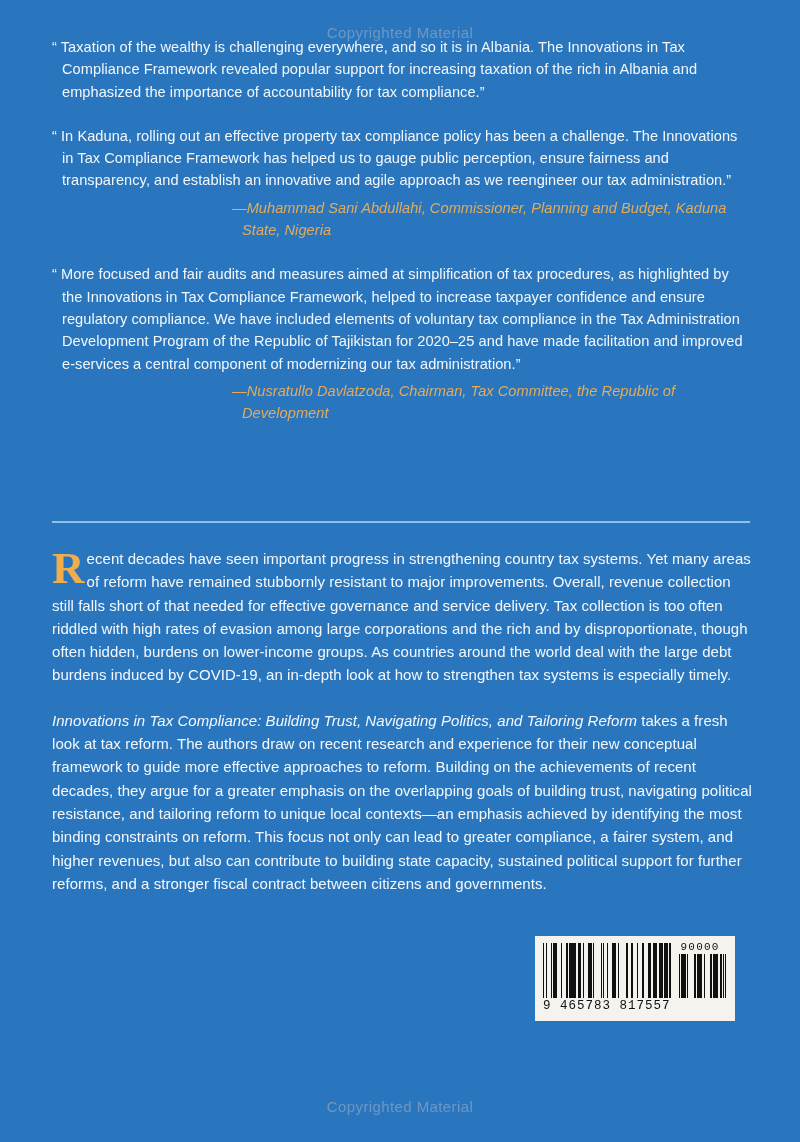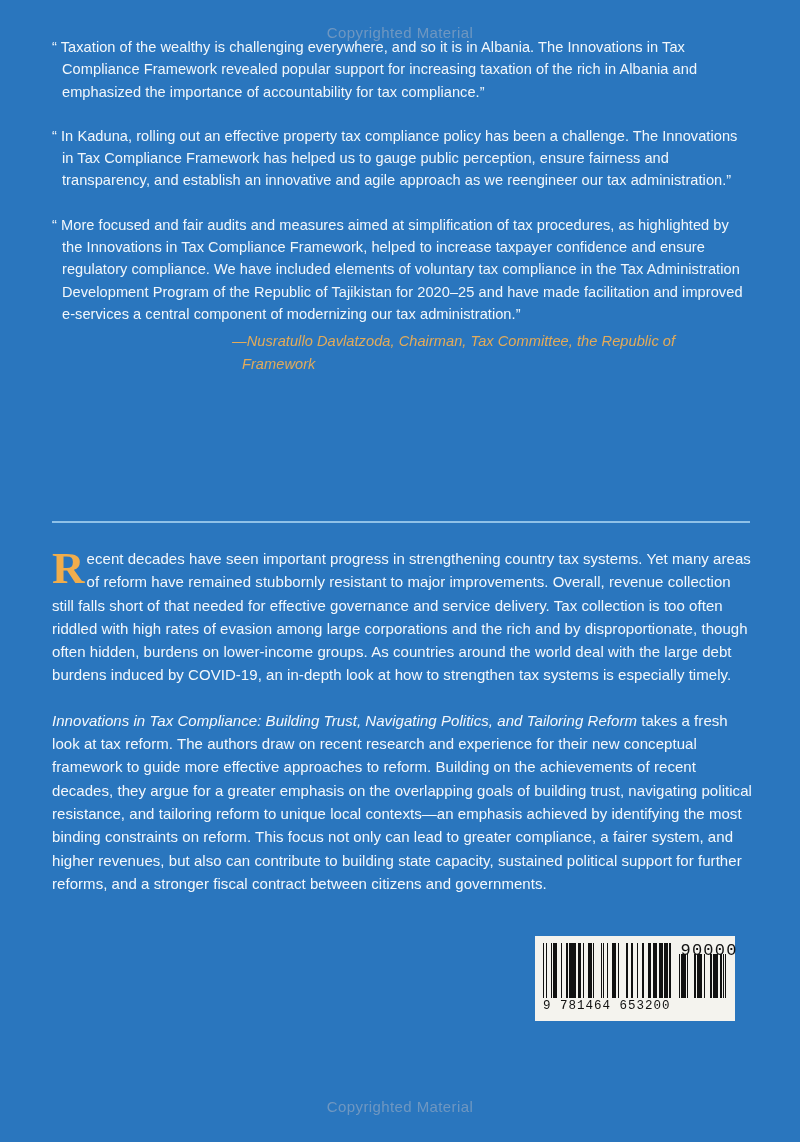--- a/index.html
+++ b/index.html
@@ -153,21 +153,21 @@
   .bc-digits {
     font-family: "Liberation Mono", monospace;
     font-size: 12.5px;
     letter-spacing: 1px;
     color: #111111;
     margin-top: 1px;
     white-space: nowrap;
   }
   .addon-digits {
     font-family: "Liberation Mono", monospace;
-    font-size: 17px;
+    font-size: 11px;
     letter-spacing: 1.2px;
     color: #111111;
     position: absolute;
     top: -2px;
     left: 2px;
     white-space: nowrap;
   }
   .sku-line {
     font-size: 15.5px;
     line-height: 20px;
@@ -202,25 +202,26 @@
   <div class="watermark top">Copyrighted Material</div>
 
   <div class="quotes">
 
     <div class="quote-block">
       <div class="quote-text">“ Taxation of the wealthy is challenging everywhere, and so it is in Albania. The Innovations in Tax Compliance Framework revealed popular support for increasing taxation of the rich in Albania and emphasized the importance of accountability for tax compliance.”</div>
     </div>
 
     <div class="quote-block">
       <div class="quote-text">“ In Kaduna, rolling out an effective property tax compliance policy has been a challenge. The Innovations in Tax Compliance Framework has helped us to gauge public perception, ensure fairness and transparency, and establish an innovative and agile approach as we reengineer our tax administration.”</div>
+      <div class="attribution indent-wide">—Muhammad Sani Abdullahi, Commissioner, Planning and Budget, Kaduna State, Nigeria</div>
     </div>
 
     <div class="quote-block">
       <div class="quote-text">“ More focused and fair audits and measures aimed at simplification of tax procedures, as highlighted by the Innovations in Tax Compliance Framework, helped to increase taxpayer confidence and ensure regulatory compliance. We have included elements of voluntary tax compliance in the Tax Administration Development Program of the Republic of Tajikistan for 2020–25 and have made facilitation and improved e-services a central component of modernizing our tax administration.”</div>
-      <div class="attribution indent-wide">—Nusratullo Davlatzoda, Chairman, Tax Committee, the Republic of Framework</div>
+      <div class="attribution indent-wide">—Nusratullo Davlatzoda, Chairman, Tax Committee, the Republic of Development</div>
     </div>
 
   </div>
 
   <div class="divider"></div>
 
   <div class="body-copy">
     <p class="body-para"><span class="dropcap">R</span><span>ecent decades have seen important progress in strengthening country tax systems. Yet many areas of reform have remained stubbornly resistant to major improvements. Overall, revenue collection still falls short of that needed for effective governance and service delivery. Tax collection is too often riddled with high rates of evasion among large corporations and the rich and by disproportionate, though often hidden, burdens on lower-income groups. As countries around the world deal with the large debt burdens induced by COVID-19, an in-depth look at how to strengthen tax systems is especially timely.</span></p>
 
     <p class="body-para"><span class="book-title">Innovations in Tax Compliance: Building Trust, Navigating Politics, and Tailoring Reform</span><span> takes a fresh look at tax reform. The authors draw on recent research and experience for their new conceptual framework to guide more effective approaches to reform. Building on the achievements of recent decades, they argue for a greater emphasis on the overlapping goals of building trust, navigating political resistance, and tailoring reform to unique local contexts—an emphasis achieved by identifying the most binding constraints on reform. This focus not only can lead to greater compliance, a fairer system, and higher revenues, but also can contribute to building state capacity, sustained political support for further reforms, and a stronger fiscal contract between citizens and governments.</span></p>
@@ -289,21 +290,21 @@
               <span class="bar" style="width: 3.76471px;"></span>
               <span class="gap" style="width: 1.2549px;"></span>
               <span class="gap" style="width: 1.2549px;"></span>
               <span class="bar" style="width: 3.76471px;"></span>
               <span class="gap" style="width: 1.2549px;"></span>
               <span class="bar" style="width: 2.5098px;"></span>
               <span class="bar" style="width: 1.2549px;"></span>
               <span class="gap" style="width: 1.2549px;"></span>
               <span class="bar" style="width: 1.2549px;"></span>
             </div>
-          <div class="bc-digits">9  781464  653200</div>
+          <div class="bc-digits">9  465783  817557</div>
         </div>
         <div class="bc-addon">
           <div class="addon-digits">90000</div>
           <div class="bars" id="bars-addon">
               <span class="bar" style="width: 1.17073px;"></span>
               <span class="gap" style="width: 1.17073px;"></span>
               <span class="bar" style="width: 1.17073px;"></span>
               <span class="bar" style="width: 3.5122px;"></span>
               <span class="gap" style="width: 1.17073px;"></span>
               <span class="bar" style="width: 1.17073px;"></span>

